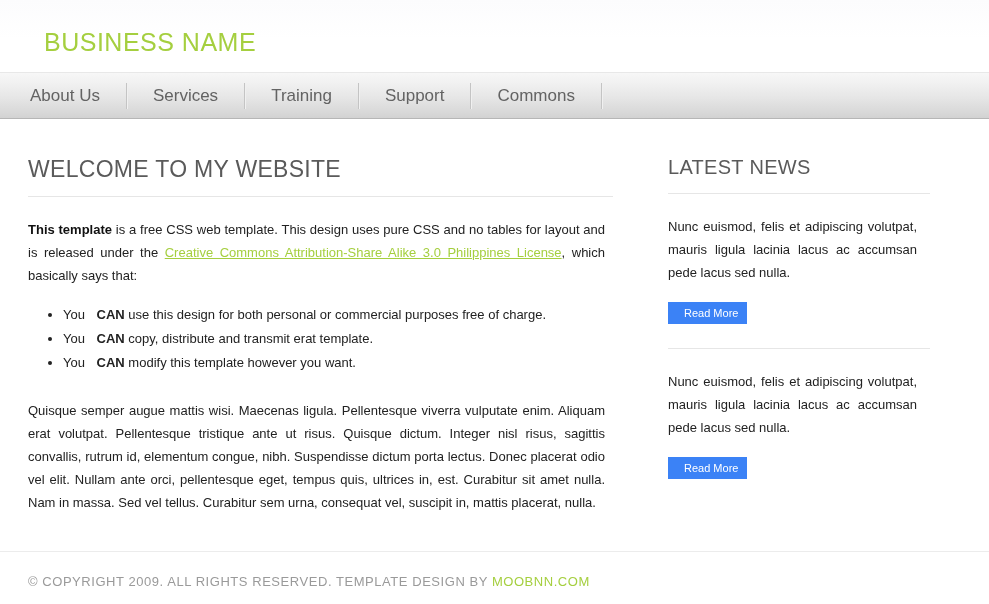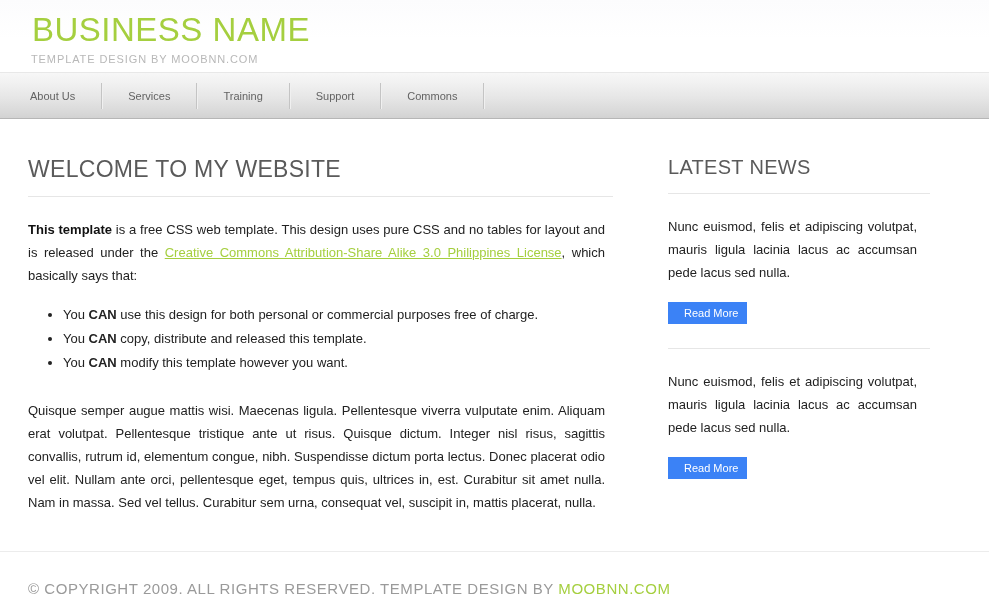--- a/index.html
+++ b/index.html
@@ -21,26 +21,26 @@
     height: 72px;
     background: linear-gradient(to bottom, #fcfcfd 0%, #ffffff 55%, #ffffff 100%);
     box-sizing: border-box;
   }
   #logo-block {
     position: absolute;
     left: 28px;
     top: 8px;
   }
   #site-title {
-    font-size: 33px;
+    font-size: 25px;
     letter-spacing: 0.5px;
     color: #a5cf3f;
     font-weight: normal;
     line-height: 36px;
-    margin: 4px;
+    margin: 16px;
     white-space: nowrap;
   }
   #site-tagline {
     font-size: 11px;
     letter-spacing: 0.9px;
     color: #b8b8b8;
     line-height: 14px;
     margin: 2px 0 0 3px;
     white-space: nowrap;
   }
@@ -72,21 +72,21 @@
     align-items: center;
     border-right: 1px solid #c4c4c4;
     box-shadow: 1px 0 0 #f0f0f0;
     height: 26px;
     align-self: center;
   }
   #nav li a {
     display: block;
     color: #636363;
     text-decoration: none;
-    font-size: 11px;
+    font-size: 17px;
     padding: 0 26px;
     white-space: nowrap;
     line-height: 26px;
     text-align: center;
   }
   #nav li:first-child a { padding-left: 18px; }
 
   
   #content {
     position: relative;
@@ -138,21 +138,21 @@
     margin: 16px 0 0 0;
     padding: 0 0 0 35px;
     list-style: disc;
   }
   ul.bullets li {
     font-size: 13px;
     color: #222222;
     line-height: 24px;
     margin-bottom: 0px;
   }
-  ul.bullets li b { font-weight: bold; }
+  ul.bullets li b { font-weight: bold; margin-left: 8px; }
 
   #lorem-para { margin-top: 24px; }
 
   
   .news-item { }
   .news-text {
     font-size: 13px;
     color: #222222;
     line-height: 23px;
     text-align: justify;
@@ -179,22 +179,22 @@
   
   #footer {
     position: relative;
     height: 53px;
     border-top: 1px solid #ececec;
     box-sizing: border-box;
   }
   #footer-text {
     position: absolute;
     left: 28px;
-    top: 28px;
-    font-size: 15px;
+    top: 22px;
+    font-size: 13px;
     letter-spacing: 0.55px;
     color: #9a9a9a;
     white-space: nowrap;
   }
   #footer-text a {
     color: #a5cf3f;
     text-decoration: none;
   }
   #watermark {
     position: absolute;
@@ -239,21 +239,21 @@
 <div id="content">
 
   <div id="main-col">
     <h2 class="section-title">WELCOME TO MY WEBSITE</h2>
     <div class="rule"></div>
 
     <p class="body-text"><b>This template</b><span> is a free CSS web template. This design uses pure CSS and no tables for layout and is released under the </span><a class="inline-link" href="#">Creative Commons Attribution-Share Alike 3.0 Philippines License</a><span>, which basically says that:</span></p>
 
     <ul class="bullets">
       <li><span>You </span><b>CAN</b><span> use this design for both personal or commercial purposes free of charge.</span></li>
-      <li><span>You </span><b>CAN</b><span> copy, distribute and released this template.</span></li>
+      <li><span>You </span><b>CAN</b><span> copy, distribute and transmit erat template.</span></li>
       <li><span>You </span><b>CAN</b><span> modify this template however you want.</span></li>
     </ul>
 
     <p class="body-text" id="lorem-para">Quisque semper augue mattis wisi. Maecenas ligula. Pellentesque viverra vulputate enim. Aliquam erat volutpat. Pellentesque tristique ante ut risus. Quisque dictum. Integer nisl risus, sagittis convallis, rutrum id, elementum congue, nibh. Suspendisse dictum porta lectus. Donec placerat odio vel elit. Nullam ante orci, pellentesque eget, tempus quis, ultrices in, est. Curabitur sit amet nulla. Nam in massa. Sed vel tellus. Curabitur sem urna, consequat vel, suscipit in, mattis placerat, nulla.</p>
   </div>
 
   <div id="side-col">
     <h2 class="section-title">LATEST NEWS</h2>
     <div class="rule"></div>
 

